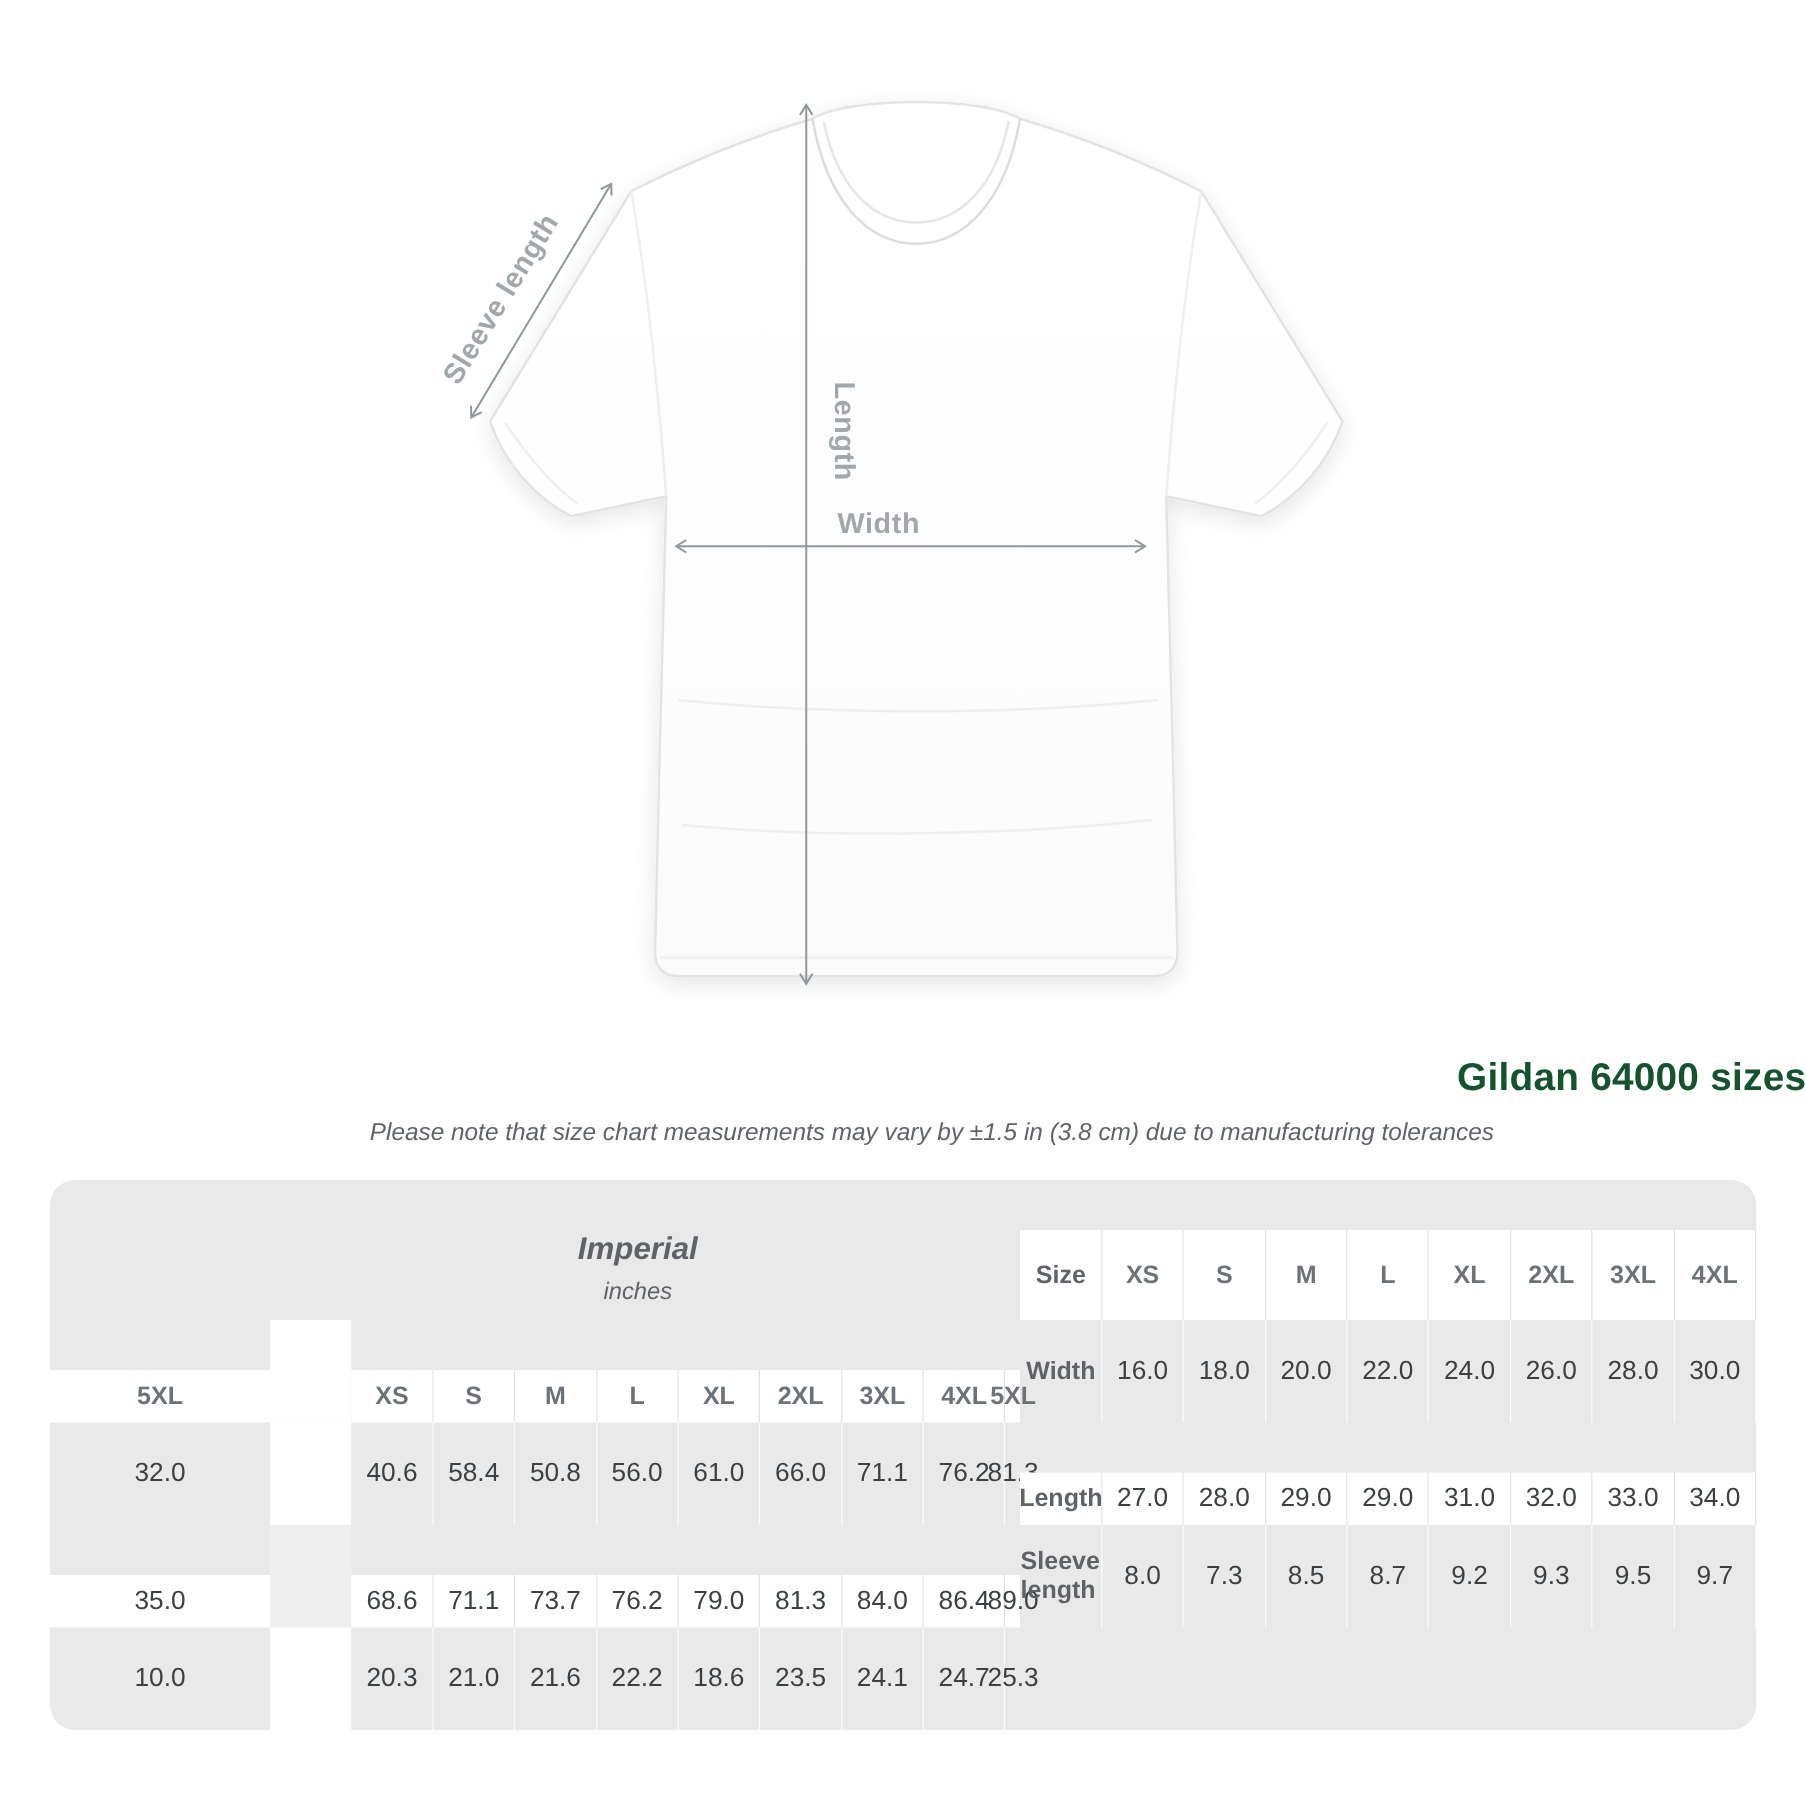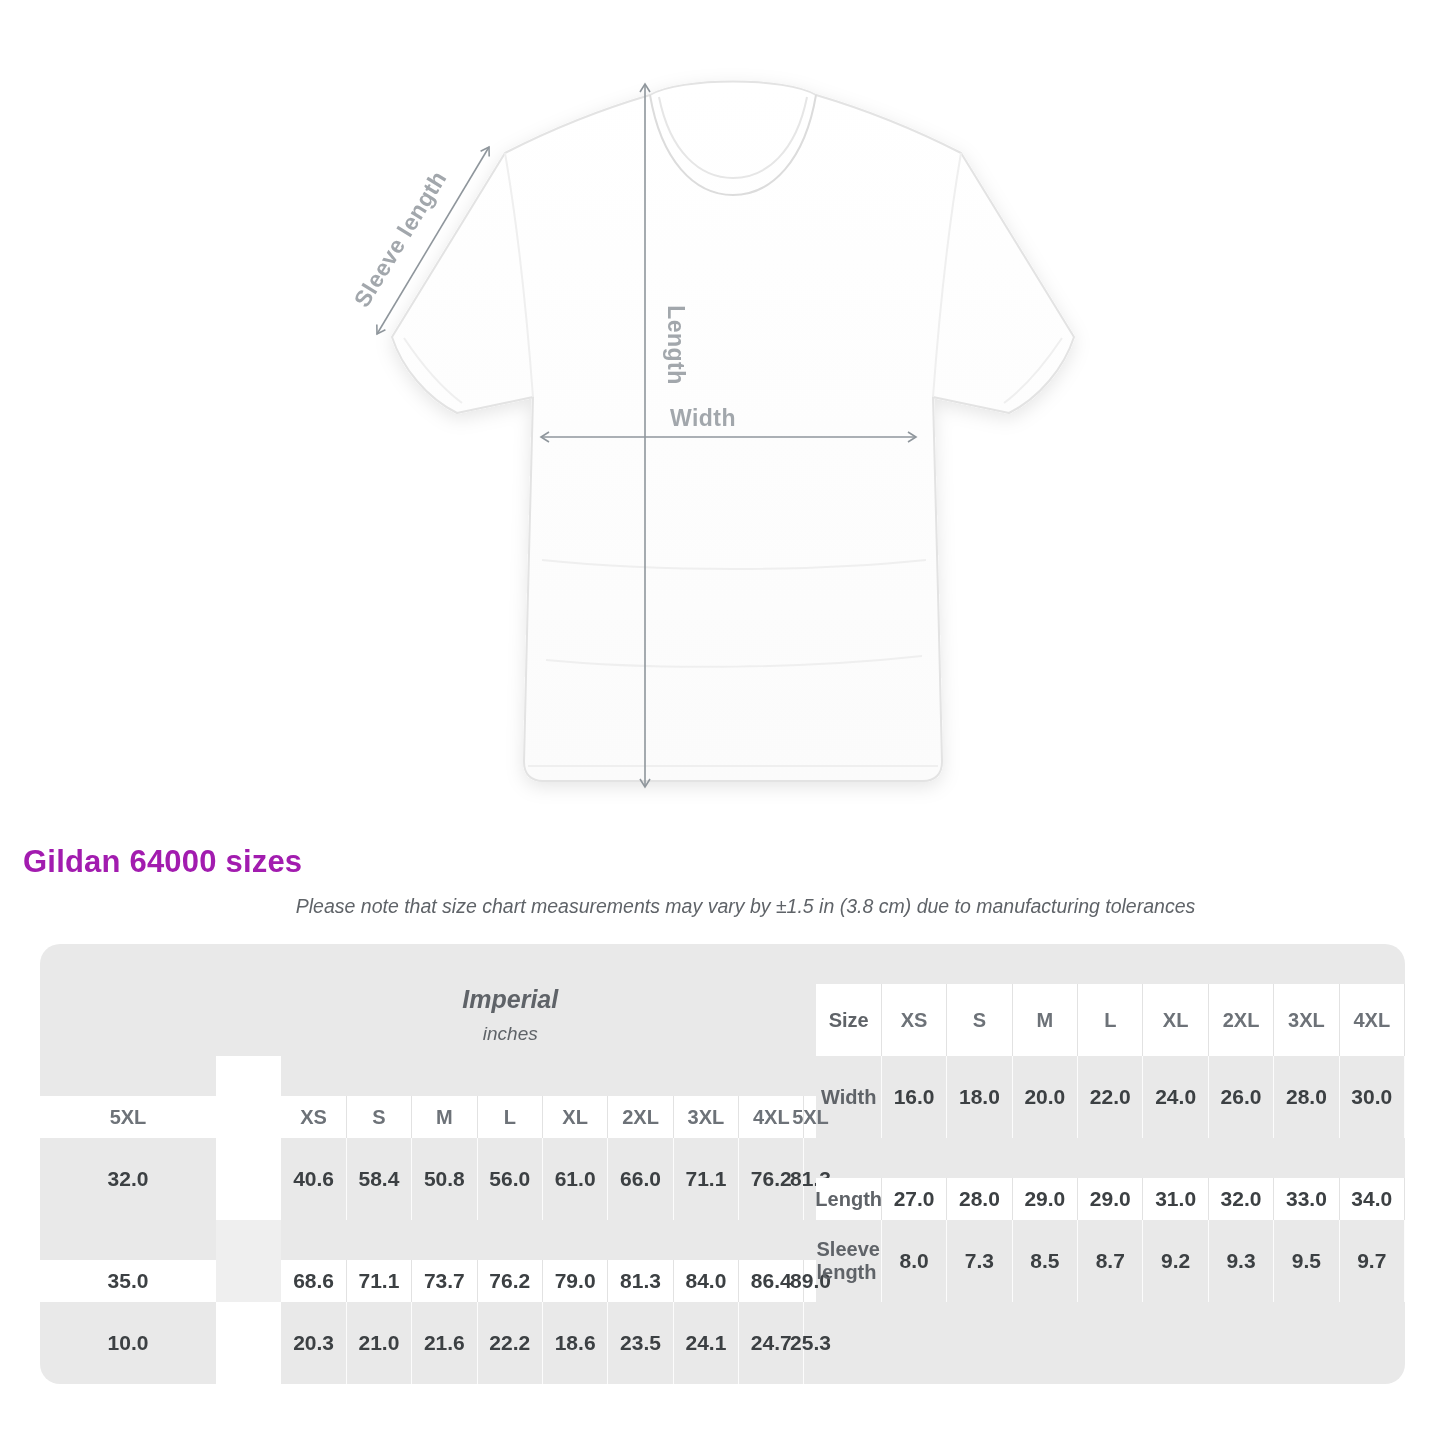--- a/index.html
+++ b/index.html
@@ -5,22 +5,22 @@
   html,body{margin:0;padding:0;}
   body{
     width:1445px;height:1445px;background:#ffffff;overflow:hidden;
     font-family:"Liberation Sans","DejaVu Sans",sans-serif;
     -webkit-font-smoothing:antialiased;
   }
   .shirt-wrap{position:relative;width:1445px;height:838px;}
   .shirt-wrap svg{position:absolute;left:0;top:0;}
 
   .page-title{
-    text-align:left;font-size:31px;font-weight:bold;color:#a21caf;
-    margin:6px 0 0 0;letter-spacing:.2px;padding-left:23px;
+    text-align:right;font-size:31px;font-weight:bold;color:#14532d;
+    margin:6px 0 0 0;letter-spacing:.2px;
   }
   .page-note{
     text-align:center;font-style:italic;font-size:19.5px;color:#5f6368;
     margin:15px 0 0 0;
     padding-left:46px;
   }
 
   .size-table{
     margin:26px 40px 0 40px;
     background:#e9e9e9;
@@ -38,21 +38,21 @@
 
   .white{background:#ffffff;border-right:1px solid #e2e2e2;margin-top:40px;}
   .white.prediv,.white.last{border-right:none;}
   .gray{background:transparent;border-right:1px solid rgba(255,255,255,.85);}
   .gray.prediv,.gray.last{border-right:none;}
   .divider{background:#ffffff;}
   .divider.wdiv{background:#efefef;}
 
   .size-h{font-weight:bold;font-size:20px;color:#6d7278;}
   .row-label-cell{font-weight:bold;font-size:20px;color:#5f6368;}
-  .val{font-size:21px;color:#3c4043;font-weight:bold;}
+  .val{font-size:21px;color:#3c4043;}
 </style>
 </head>
 <body>
 
 <div class="shirt-wrap">
   <svg width="1445" height="838" viewBox="0 0 1445 838" xmlns="http://www.w3.org/2000/svg">
     <defs>
       <filter id="softsh" x="-10%" y="-10%" width="120%" height="125%">
         <feDropShadow dx="0" dy="5" stdDeviation="9" flood-color="#000000" flood-opacity="0.10"></feDropShadow>
       </filter>

